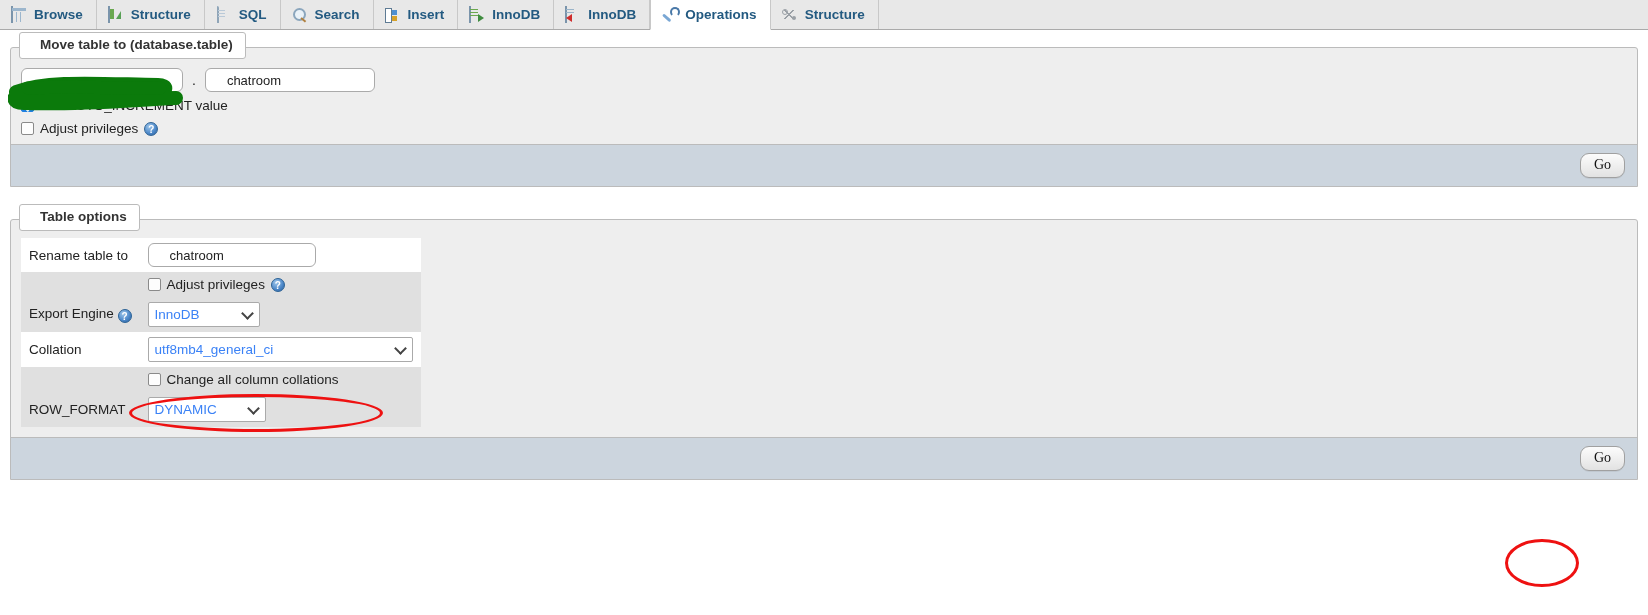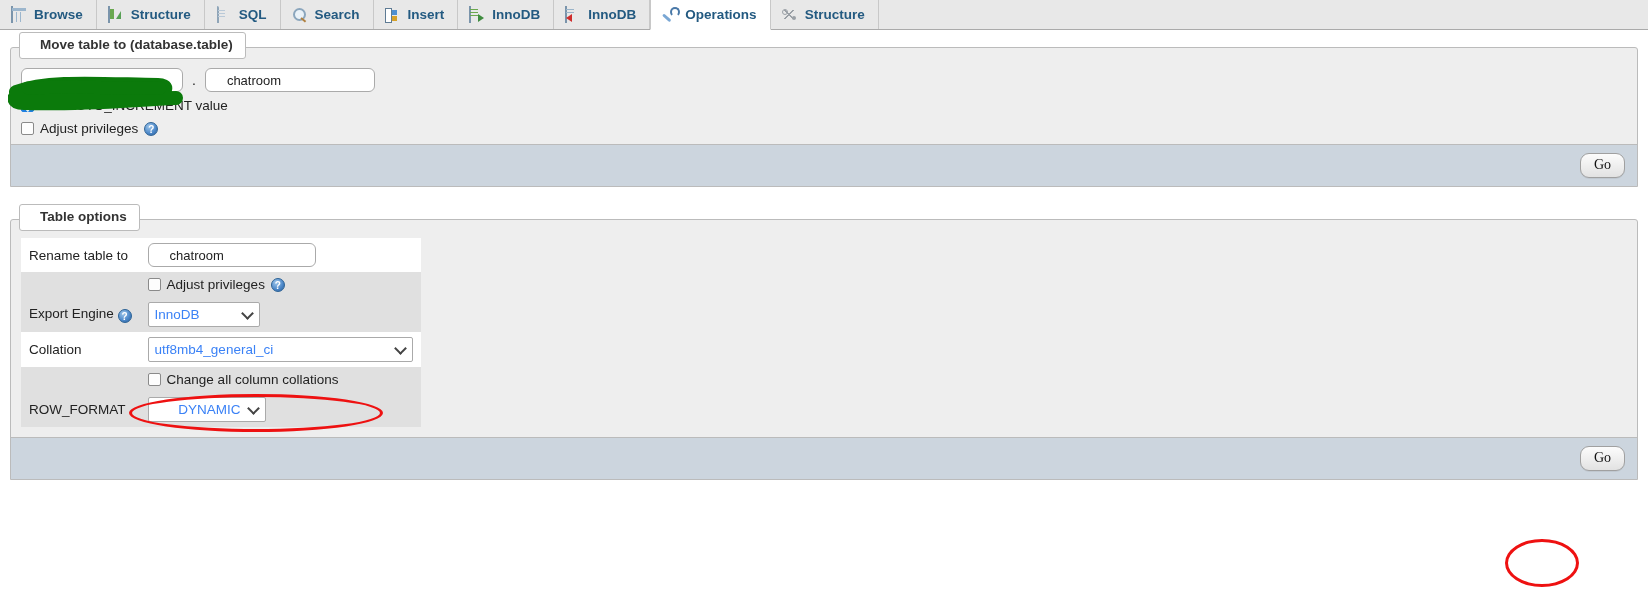--- a/index.html
+++ b/index.html
@@ -219,21 +219,21 @@
     width:7px; height:7px;
     border-right:2px solid #444; border-bottom:2px solid #444;
     transform: rotate(45deg); pointer-events:none;
     margin-top:-2px;
   }
   .in-rename { width: 168px; }
   .in-comment { width: 168px; }
   .in-ai { width: 168px; }
   .sel-engine { width: 112px; }
   .sel-collation { width: 265px; }
-  .sel-rowformat { width: 118px; text-align: right; }
+  .sel-rowformat { width: 118px; }
 
   .sub-chk { display:flex; align-items:center; gap:6px; padding-left: 0px; }
 
   
   .annot { position:absolute; pointer-events:none; }
   .ellipse {
     border: 3.5px solid #ee1111;
     border-radius: 50%;
   }
 </style>

